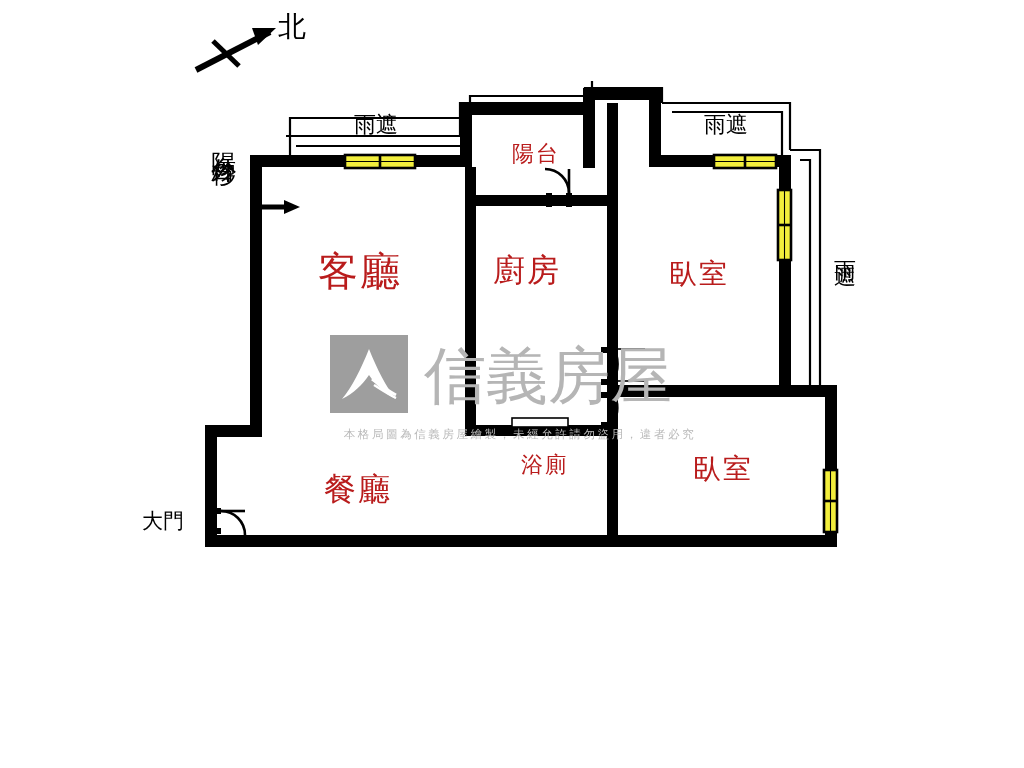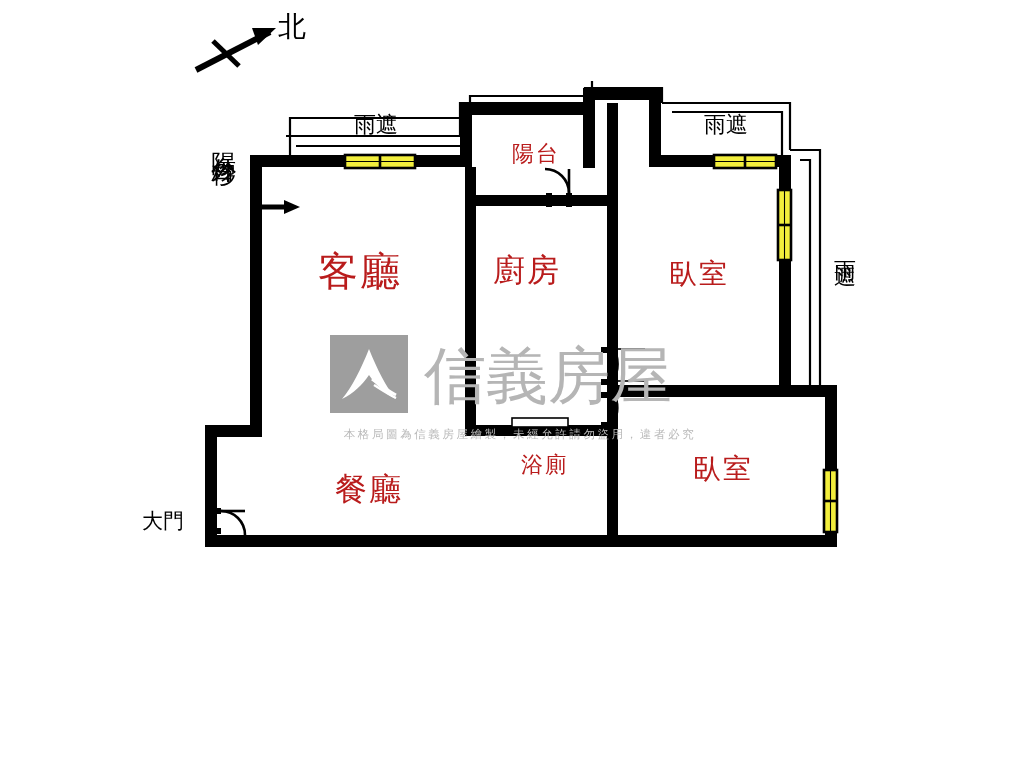--- a/index.html
+++ b/index.html
@@ -214,21 +214,21 @@
     </g>
 
   </svg>
 
   <div class="room-label cjk" style="left:318px; top:244px; font-size:40px;">客廳</div>
 
   <div class="room-label cjk" style="left:493px; top:249px; font-size:32px;">廚房</div>
 
   <div class="room-label cjk" style="left:669px; top:255px; font-size:28px;">臥室</div>
 
-  <div class="room-label cjk" style="left:335px; top:468px; font-size:32px;">餐廳</div>
+  <div class="room-label cjk" style="left:324px; top:468px; font-size:32px;">餐廳</div>
 
   <div class="room-label cjk" style="left:521px; top:450px; font-size:22px;">浴廁</div>
 
   <div class="room-label cjk" style="left:693px; top:450px; font-size:28px;">臥室</div>
 
   <div class="room-label cjk" style="left:512px; top:139px; font-size:22px;">陽台</div>
 
   <div class="annot cjk" style="left:278px; top:8px; font-size:28px;">北</div>
 
   <div class="annot cjk" style="left:354px; top:110px; font-size:22px;">雨遮</div>

